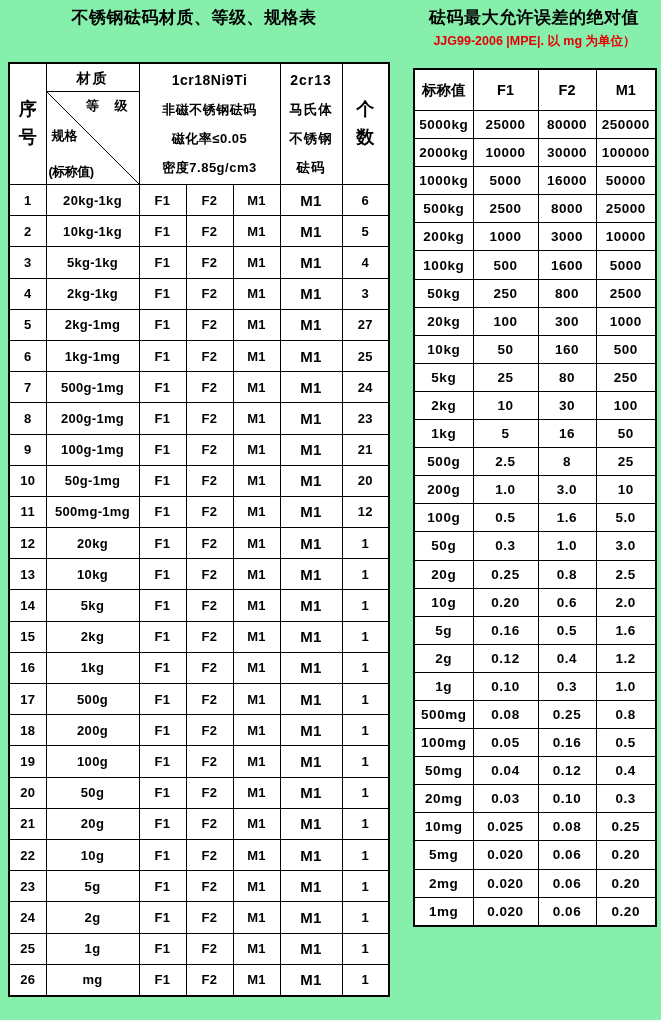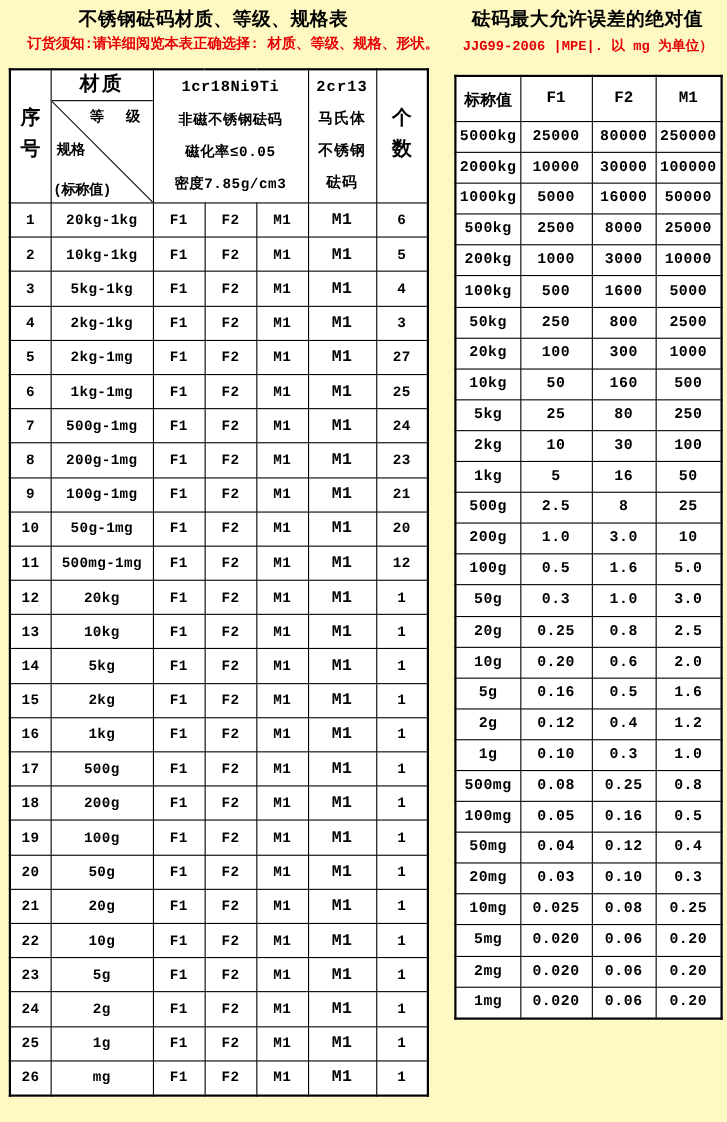--- a/index.html
+++ b/index.html
@@ -1,17 +1,17 @@
 <!DOCTYPE html>
 <html><head>
 <meta charset="utf-8">
 <style>
   html,body{margin:0;padding:0;background:#fff;}
-  .page{position:relative;width:661px;height:1020px;background:#fef9c3;overflow:hidden;
-        font-family:Liberation Mono, monospace;color:#000;}
+  .page{position:relative;width:661px;height:1020px;background:#86efac;overflow:hidden;
+        font-family:Liberation Sans, sans-serif;color:#000;}
   .title{position:absolute;font-size:17px;font-weight:bold;text-align:center;letter-spacing:0.5px;}
   .left-title{left:8px;top:6px;width:372px;}
   .right-title{left:413px;top:6px;width:242px;}
   .subtitle{position:absolute;font-weight:bold;color:#e60005;text-align:center;}
   .left-subtitle{left:0px;top:31px;width:424px;font-size:13px;}
   .right-subtitle{left:408px;top:33px;width:253px;font-size:12.5px;}
 
   table{border-collapse:collapse;table-layout:fixed;background:#fff;}
   .ltable,.rtable{position:absolute;border:2px solid #000;}
   .ltable{left:8px;top:62px;width:380px;}
@@ -19,39 +19,38 @@
   th,td{border:1.5px solid #000;padding:0;text-align:center;vertical-align:middle;
         font-weight:bold;overflow:hidden;}
   .ltable td{height:30.2px;font-size:13px;letter-spacing:0.3px;}
   .ltable td.m1-heavy{font-size:15px;font-weight:900;}
   .rtable th{height:40px;font-size:14.5px;margin-top:45px;}
   .rtable td{height:27.1px;font-size:13.5px;letter-spacing:0.5px;}
 
   .ltable thead th{height:120px;font-size:13px;}
   .vstack{width:1.1em;margin:0 auto;word-break:break-all;line-height:1.55;font-size:18px;}
   .corner-cell{position:relative;padding:0;}
-  .corner-top{height:26px;line-height:26px;border-bottom:1.5px solid #000;font-size:18px;letter-spacing:2px;}
+  .corner-top{height:26px;line-height:26px;border-bottom:1.5px solid #000;font-size:14px;letter-spacing:2px;}
   .corner-diag{position:relative;height:92px;padding-left:44px;}
   .corner-diag svg{position:absolute;left:0;top:0;width:100%;height:100%;display:block;}
   .corner-diag span{position:absolute;font-size:13px;font-weight:bold;}
   .lbl-grade{top:5px;right:5px;letter-spacing:6px;}
   .lbl-spec{left:5px;top:35px;}
   .lbl-nominal{left:2px;bottom:3px;font-size:12.5px;letter-spacing:-0.5px;}
   .hline{height:29px;line-height:29px;font-size:13px;letter-spacing:0.5px;white-space:nowrap;}
   .hline.en{font-size:14px;}
   .g2line{height:29px;line-height:29px;font-size:13.5px;letter-spacing:1px;}
   .g2line.en{font-size:14px;}
 </style>
 </head>
 <body>
 
 <div class="page">
 
   <div class="title left-title">不锈钢砝码材质、等级、规格表</div>
-  <div class="subtitle left-subtitle">订货须知:请详细阅览本表正确选择: 材质、等级、规格、形状。</div>
   <div class="title right-title">砝码最大允许误差的绝对值</div>
   <div class="subtitle right-subtitle">JJG99-2006 |MPE|. 以 mg 为单位）</div>
 
   <table class="ltable">
     <colgroup>
       <col style="width:37px">
         <col style="width:93px">
         <col style="width:47px">
       <col style="width:47px">
         <col style="width:47px">

